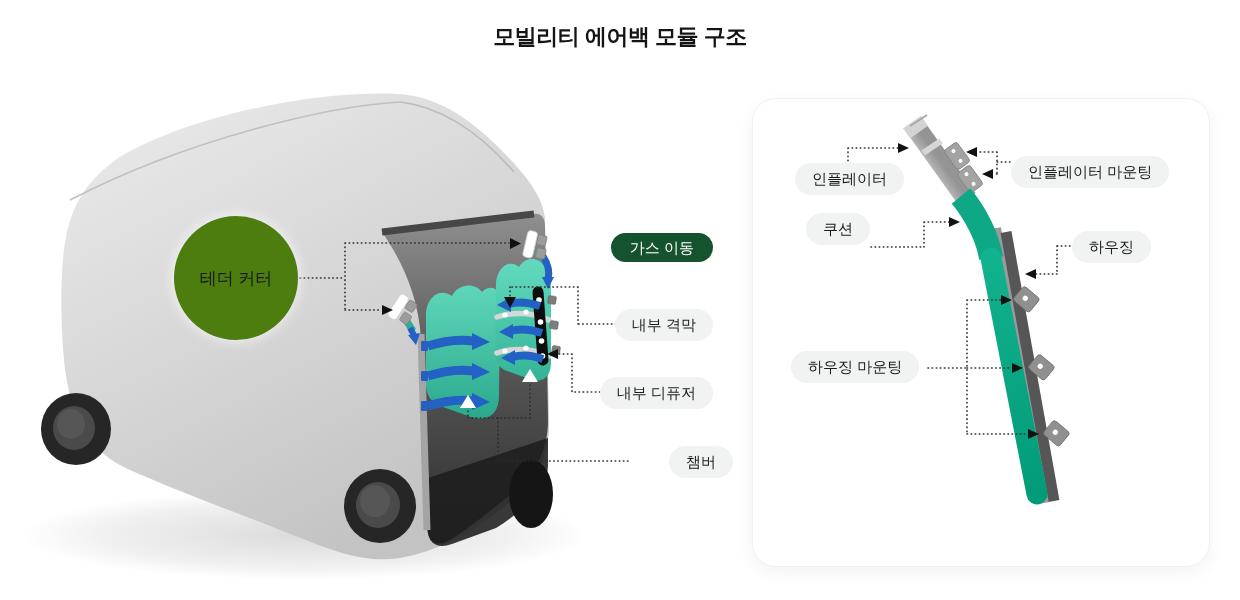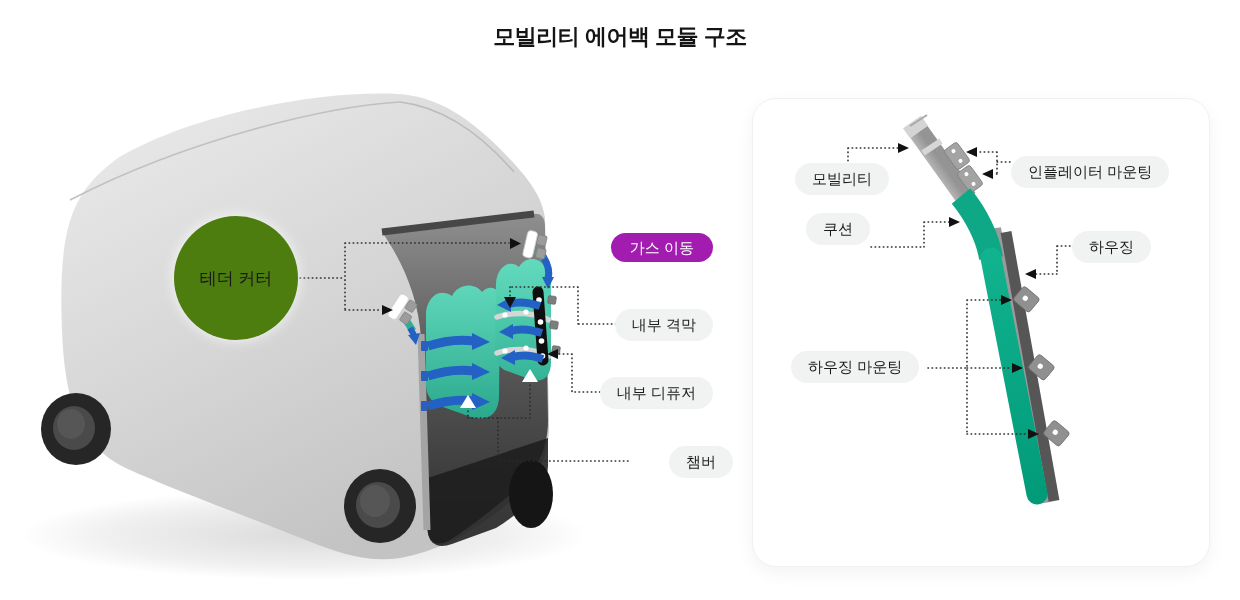--- a/index.html
+++ b/index.html
@@ -7,21 +7,21 @@
        font-family:"Liberation Sans","DejaVu Sans",sans-serif;}
   .title{position:absolute;top:22px;left:0;width:1240px;text-align:center;
          font-size:22px;font-weight:700;color:#141414;letter-spacing:-0.5px;}
   .scene{position:absolute;left:0;top:0;z-index:1;}
   .card{position:absolute;left:752px;top:98px;width:456px;height:467px;
         background:#ffffff;border-radius:24px;border:1px solid #f1f1f1;
         box-shadow:0 6px 18px rgba(0,0,0,0.05);z-index:0;}
   .pill{position:absolute;z-index:2;background:#f1f3f3;color:#1b1b1b;
         font-size:15px;line-height:20px;padding:6px 17px;border-radius:17px;
         white-space:nowrap;}
-  .badge{position:absolute;z-index:2;background:#a21caf;color:#ffffff;
+  .badge{position:absolute;z-index:2;background:#14532d;color:#ffffff;
          font-size:15px;line-height:19px;padding:5px 19px;border-radius:15px;
          white-space:nowrap;}
   .circle-label{position:absolute;z-index:2;width:124px;height:124px;border-radius:50%;
         background:#4d7c0f;display:flex;align-items:center;justify-content:center;
         font-size:17px;color:#1b1b1b;box-shadow:0 0 14px rgba(255,255,255,0.8);}
 </style>
 </head>
 <body>
 
 <div class="title">모빌리티 에어백 모듈 구조</div>
@@ -262,21 +262,21 @@
 <div class="circle-label" style="left:174px;top:216px;">테더 커터</div>
 
 <div class="badge" style="right:527px;top:233px;">가스 이동</div>
 
 <div class="pill" style="right:527px;top:309px;">내부 격막</div>
 
 <div class="pill" style="right:527px;top:377px;">내부 디퓨저</div>
 
 <div class="pill" style="right:507px;top:446px;">챔버</div>
 
-<div class="pill" style="left:795px;top:163px;">모빌리티</div>
+<div class="pill" style="left:795px;top:163px;">인플레이터</div>
 
 <div class="pill" style="left:1011px;top:156px;">인플레이터 마운팅</div>
 
 <div class="pill" style="left:806px;top:213px;">쿠션</div>
 
 <div class="pill" style="left:1072px;top:231px;font-family:Liberation Serif, serif;">하우징</div>
 
 <div class="pill" style="left:791px;top:351px;">하우징 마운팅</div>
 
 </body></html>

